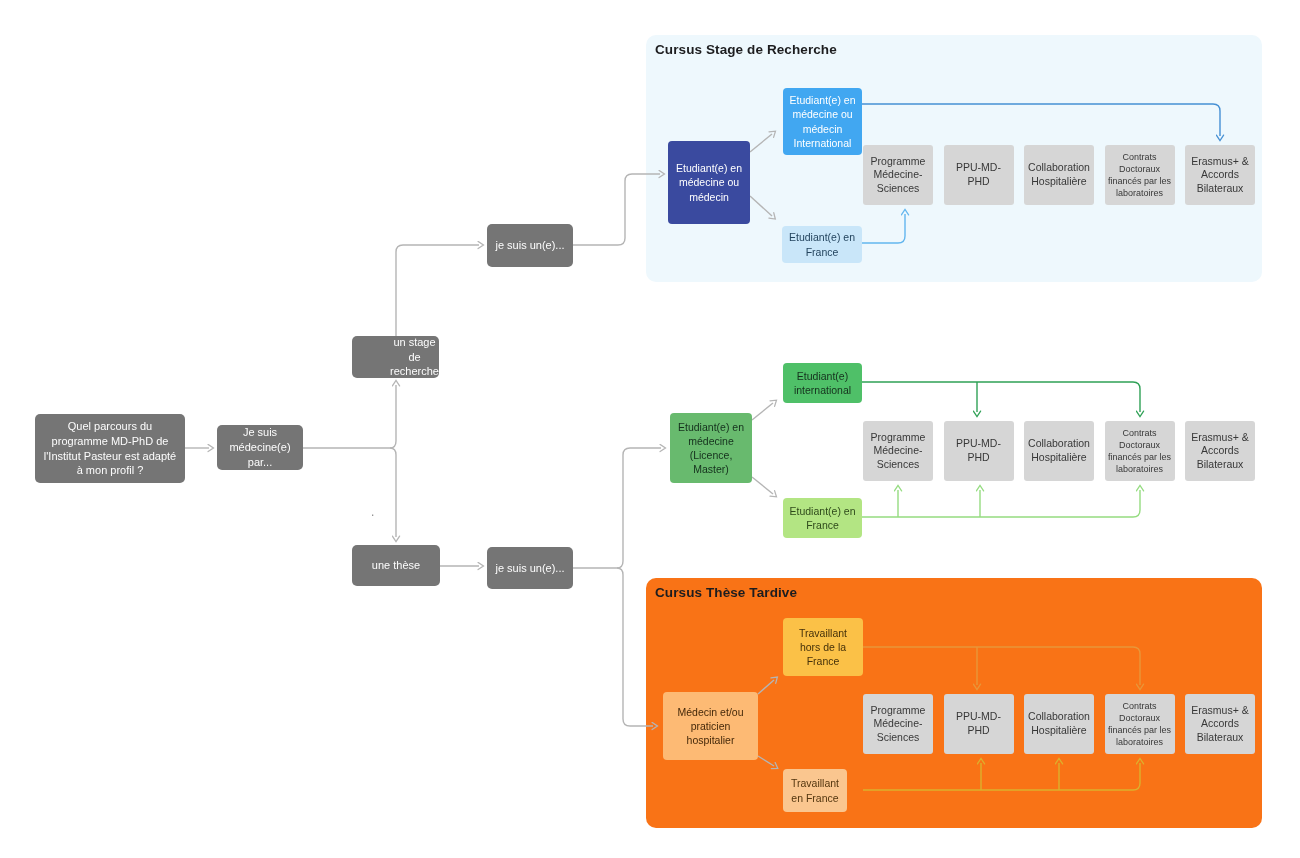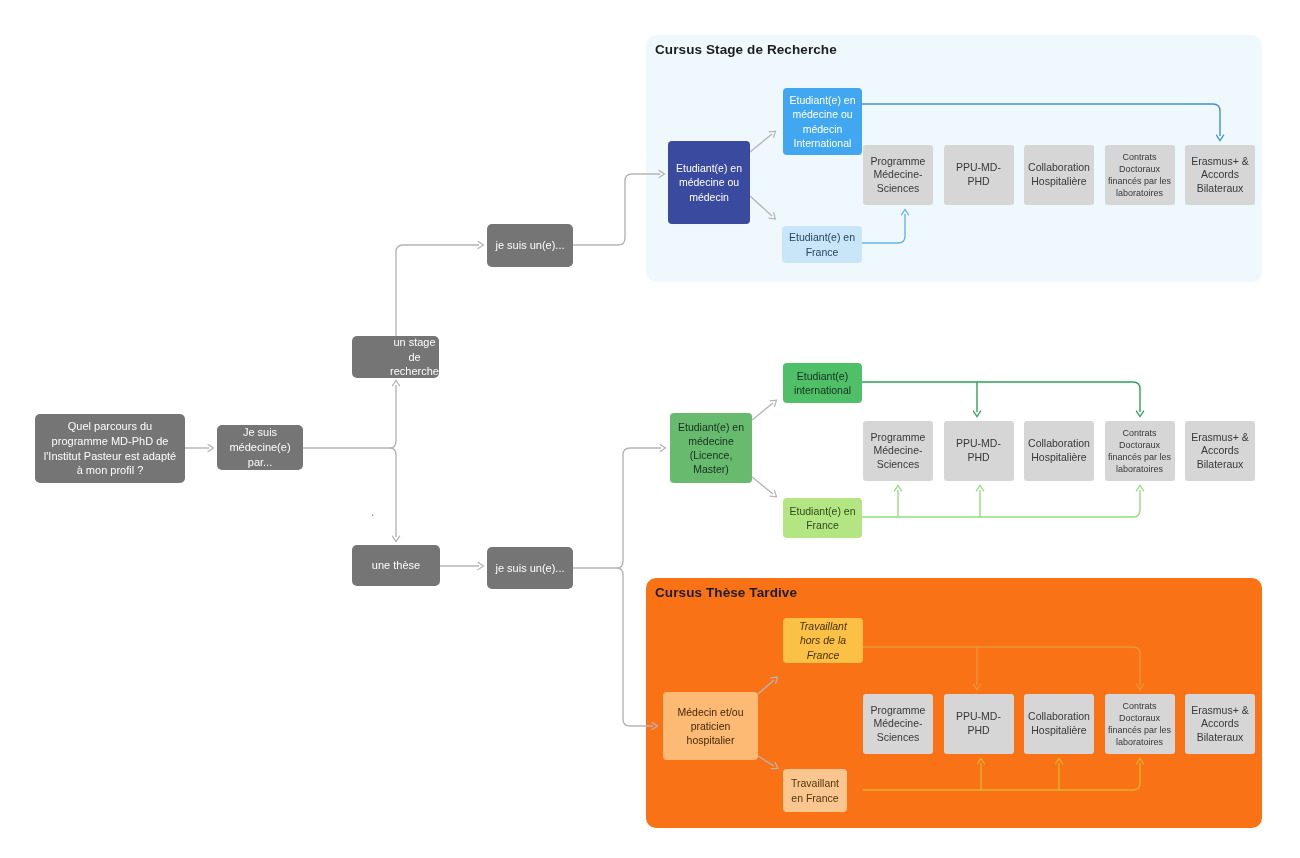--- a/index.html
+++ b/index.html
@@ -151,21 +151,21 @@
   <div class="node n-green-france" style="left:783px;top:498px;width:79px;height:40px;">Etudiant(e) en France</div>
   <div class="opts" style="left:863px;top:421px;">
       <div class="opt">Programme Médecine-Sciences</div>
       <div class="opt">PPU-MD-PHD</div>
       <div class="opt">Collaboration Hospitalière</div>
       <div class="opt small">Contrats Doctoraux financés par les laboratoires</div>
       <div class="opt">Erasmus+ &amp; Accords Bilateraux</div>
     </div>
 
   <div class="node n-orange-primary" style="left:663px;top:692px;width:95px;height:68px;">Médecin et/ou praticien hospitalier</div>
-  <div class="node n-orange-hors" style="left:783px;top:618px;width:80px;height:45px;font-style:italic;">Travaillant hors de la France</div>
+  <div class="node n-orange-hors" style="left:783px;top:618px;width:80px;height:58px;">Travaillant hors de la France</div>
   <div class="node n-orange-france" style="left:783px;top:769px;width:64px;height:43px;">Travaillant en France</div>
   <div class="opts" style="left:863px;top:694px;">
       <div class="opt">Programme Médecine-Sciences</div>
       <div class="opt">PPU-MD-PHD</div>
       <div class="opt">Collaboration Hospitalière</div>
       <div class="opt small">Contrats Doctoraux financés par les laboratoires</div>
       <div class="opt">Erasmus+ &amp; Accords Bilateraux</div>
     </div>
 
 </div>

